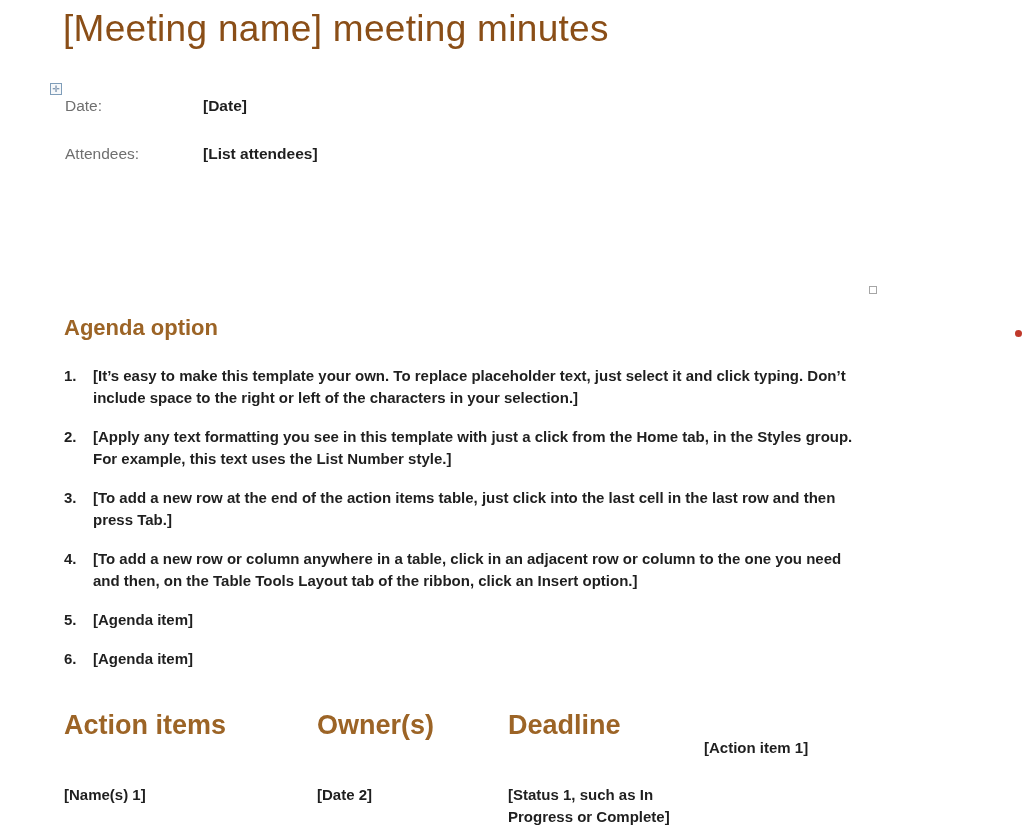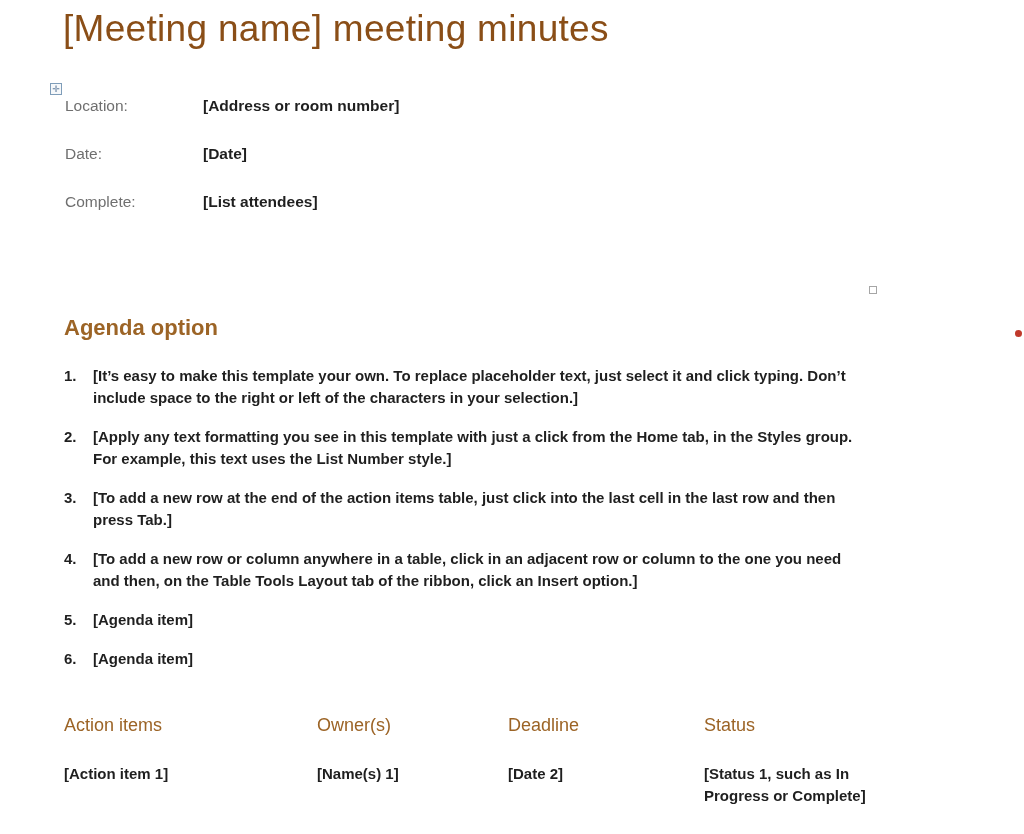--- a/index.html
+++ b/index.html
@@ -66,48 +66,44 @@
   }
   .agenda-num { width:29px; flex:none; }
   .agenda-text { width:770px; }
 
   .actions-table {
     position:absolute; left:64px; top:712px;
     display:grid;
     grid-template-columns:253px 191px 196px 280px;
   }
   .actions-header {
-    font-size:18px; font-weight:400; line-height:26px;
+    font-size:27px; font-weight:700; line-height:26px;
     color:var(--heading_brown, #9c6426);
   }
   .actions-cell {
     margin-top:25px;
     font-size:15px; font-weight:bold; line-height:22px;
     color:var(--body_text, #1f1f1f);
   }
   .cell-status { width:172px; }
 </style>
 </head>
 <body>
 
 <h1 class="doc-title">[Meeting name] meeting minutes</h1>
 
 <div class="move-handle">✛</div>
 
 <div class="info-table">
   <div class="info-row">
-    <div class="info-label">Location:</div>
-    <div class="info-value">[Address or room number]</div>
-  </div>
-  <div class="info-row">
     <div class="info-label">Date:</div>
     <div class="info-value">[Date]</div>
   </div>
   <div class="info-row">
-    <div class="info-label">Complete:</div>
+    <div class="info-label">Attendees:</div>
     <div class="info-value">[List attendees]</div>
   </div>
 </div>
 
 <div class="resize-square"></div>
 
 <div class="red-dot"></div>
 
 <h2 class="section-heading agenda-heading">Agenda option</h2>
 
@@ -135,19 +131,18 @@
   <div class="agenda-item">
     <span class="agenda-num">6.</span>
     <span class="agenda-text">[Agenda item]</span>
   </div>
 </div>
 
 <div class="actions-table">
   <div class="actions-header">Action items</div>
   <div class="actions-header">Owner(s)</div>
   <div class="actions-header">Deadline</div>
-  <div class="actions-header">Status</div>
 
   <div class="actions-cell">[Action item 1]</div>
   <div class="actions-cell">[Name(s) 1]</div>
   <div class="actions-cell">[Date 2]</div>
   <div class="actions-cell cell-status">[Status 1, such as In Progress or Complete]</div>
 </div>
 
 </body></html>

